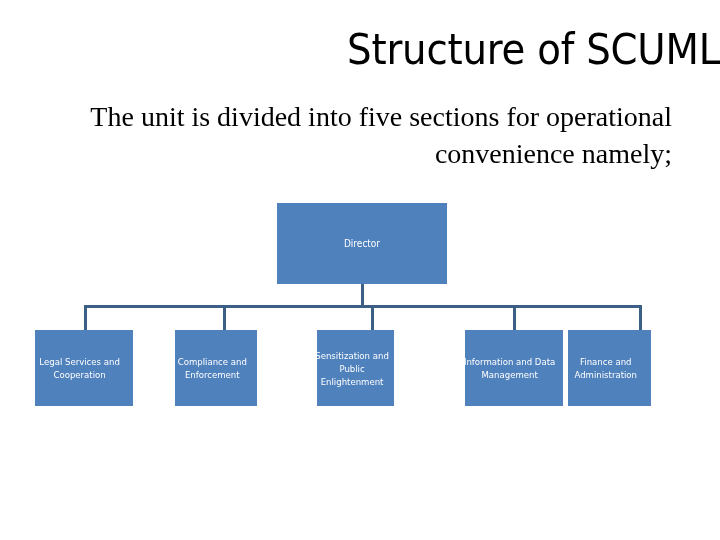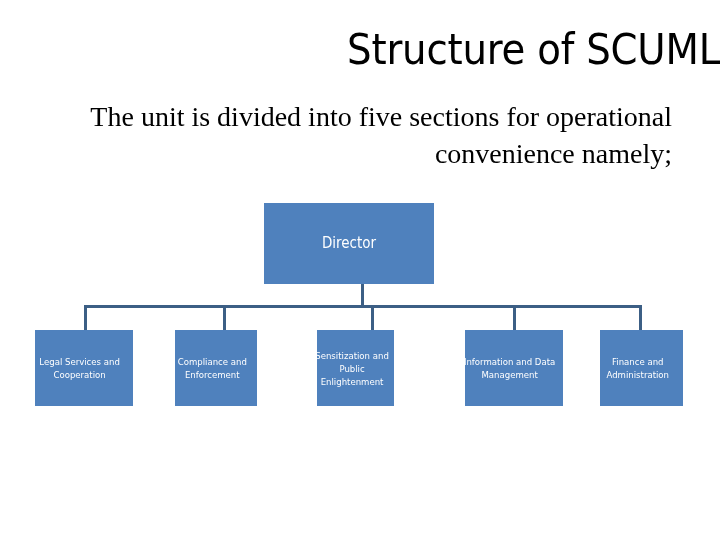--- a/index.html
+++ b/index.html
@@ -69,42 +69,42 @@
     font-stretch: condensed;
     box-sizing: border-box;
   }
   .node .node-label {
     display: block;
     width: 118%;
     margin-left: -9%;
     white-space: normal;
   }
   #node-director {
-    left: 264px;
+    left: 277px;
     top: 203px;
     width: 170px;
     height: 81px;
-    font-size: 15px;
+    font-size: 10px;
     line-height: 13px;
   }
   #node-director .node-label {
     width: 100%;
     margin-left: 0;
   }
   .node-child {
     top: 330px;
     height: 76px;
     font-size: 9.5px;
     line-height: 13px;
   }
   #node-legal        { left: 35px;  width: 98px; }
   #node-compliance   { left: 175px; width: 82px; }
   #node-sensitization{ left: 317px; width: 77px; align-items: center; }
   #node-information  { left: 465px; width: 98px; }
-  #node-finance      { left: 600px; width: 83px; }
+  #node-finance      { left: 568px; width: 83px; }
 
   
   .conn {
     position: absolute;
     background: #3C5F85;
   }
   #conn-stem {
     left: 361px;
     top: 284px;
     width: 3px;

